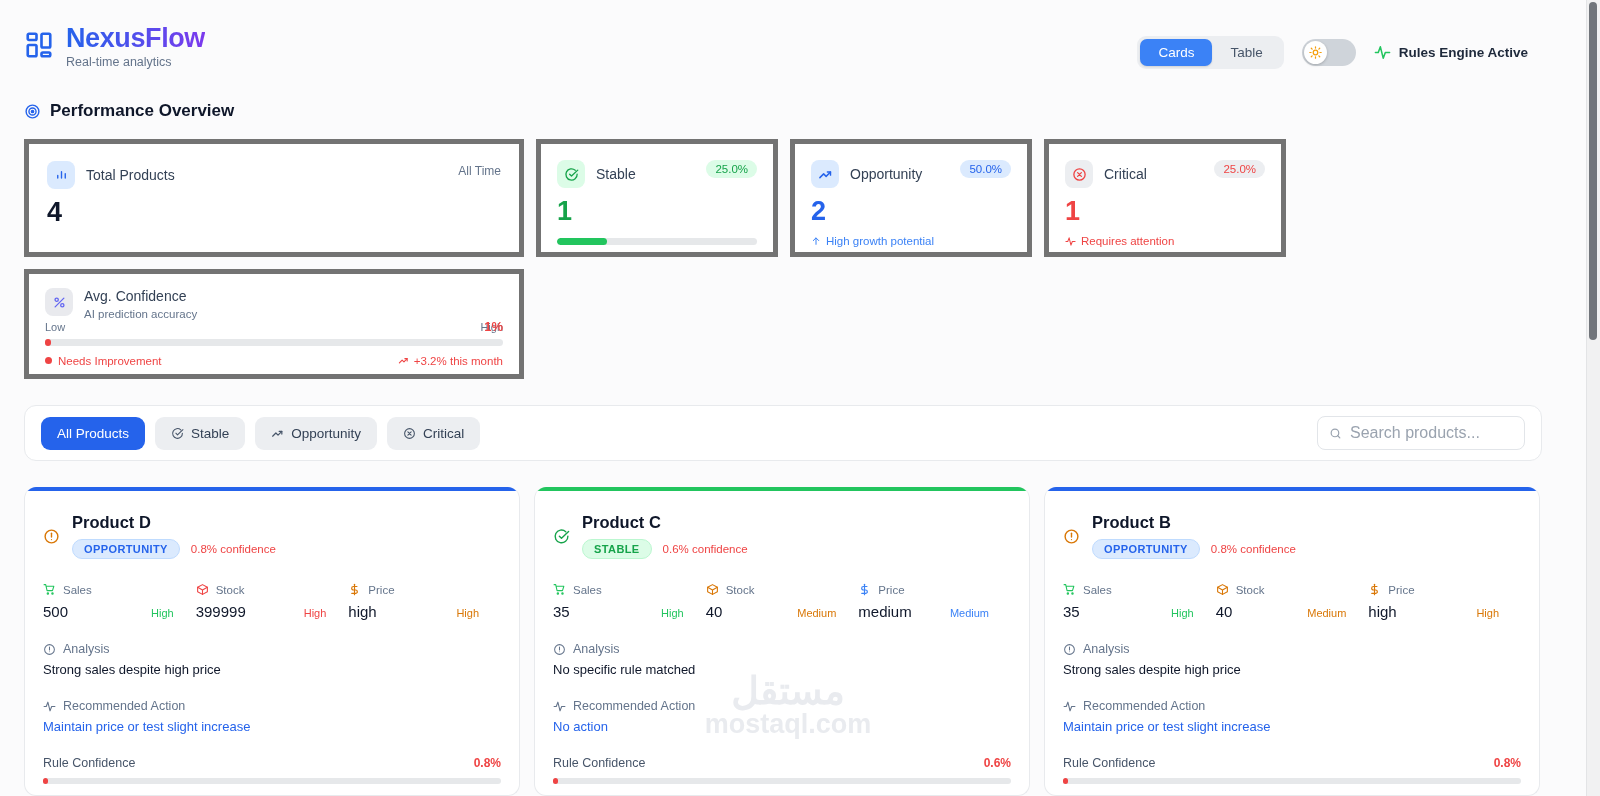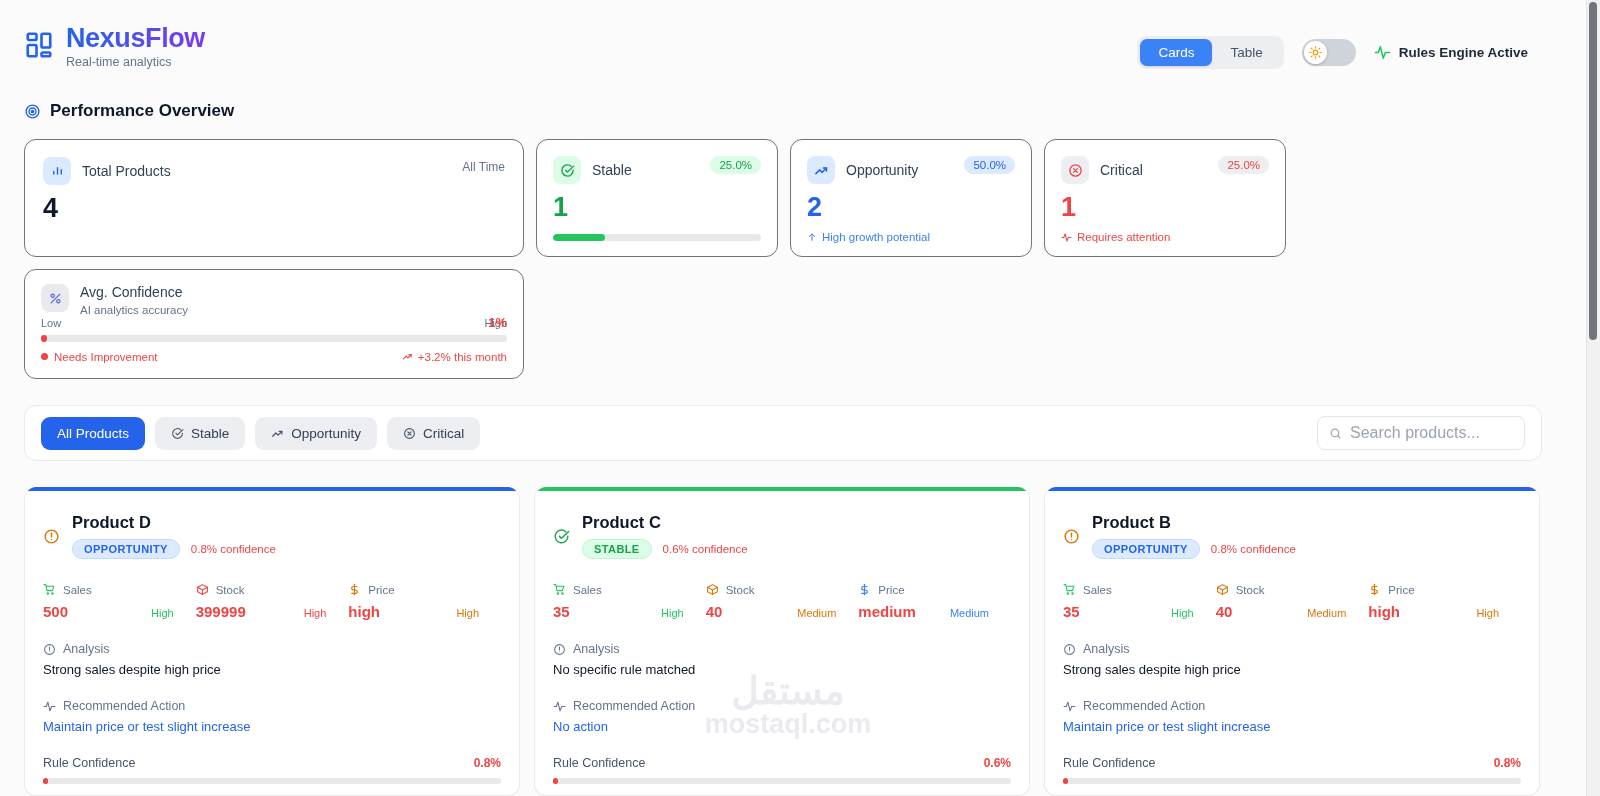--- a/index.html
+++ b/index.html
@@ -54,21 +54,21 @@
   .rules { display: flex; align-items: center; gap: 8px; font-size: 13.5px; font-weight: 600; color: #1e293b; }
 
   
   .section-title { position: absolute; left: 24px; top: 101px; display: flex; align-items: center; gap: 9px; }
   .section-title span { font-size: 17px; font-weight: 600; color: #0f172a; }
 
   
   .stats { position: absolute; left: 24px; top: 139px; width: 1262px; }
   .stat-row { display: flex; gap: 12px; }
   .card {
-    background: #fff; border: 1px solid #737373; border-radius: 12px;
+    background: #fff; border: 5px solid #737373; border-radius: 0;
   }
   .stat-big { width: 500px; height: 118px; padding: 17px 18px 0 18px; position: relative; }
   .stat-sm { width: 242px; height: 118px; padding: 16px 16px 0 16px; position: relative; }
   .stat-head { display: flex; align-items: center; gap: 11px; }
   .ico-box { width: 28px; height: 28px; border-radius: 8px; display: flex; align-items: center; justify-content: center; }
   .ico-box.blue { background: #dbeafe; }
   .ico-box.green { background: #dcfce7; }
   .ico-box.bluel { background: #dbeafe; }
   .ico-box.redl { background: #eceef1; }
   .ico-box.viol { background: #e9eaee; }
@@ -139,21 +139,21 @@
   .p-badges { display: flex; align-items: center; gap: 11px; margin-top: 7px; }
   .badge { font-size: 11px; font-weight: 600; letter-spacing: .4px; padding: 3px 11px; border-radius: 12px; }
   .badge.opportunity { background: #dbeafe; color: #2563eb; border: 1px solid #bfdbfe; }
   .badge.stable { background: #dcfce7; color: #16a34a; border: 1px solid #bbf7d0; }
   .p-conf { font-size: 11.5px; color: #ef4444; }
 
   .metrics { display: flex; margin-top: 24px; }
   .metric { flex: 1; }
   .m-top { display: flex; align-items: center; gap: 7px; font-size: 11.5px; color: #64748b; }
   .m-bot { display: flex; align-items: baseline; justify-content: space-between; margin-top: 7px; padding-right: 22px; }
-  .m-val { font-size: 15px; font-weight: 700; color: #ef4444; }
+  .m-val { font-size: 15px; font-weight: 400; color: #0f172a; }
   .m-tag { font-size: 11px; }
   .tag-green { color: #22c55e; }
   .tag-red { color: #ef4444; }
   .tag-amber { color: #d97706; }
   .tag-blue { color: #3b82f6; }
 
   .sect { margin-top: 22px; }
   .sect-head { display: flex; align-items: center; gap: 7px; font-size: 12.5px; color: #64748b; }
   .sect-body { font-size: 13px; color: #0f172a; margin-top: 6px; }
   .sect-body.link { color: #2563eb; }
@@ -311,21 +311,21 @@
       <div class="conf-head">
         <span class="ico-box viol">
           <svg width="15" height="15" viewBox="0 0 24 24" fill="none" stroke="#6366f1" stroke-width="2.1" stroke-linecap="round">
             <path d="M19 5L5 19"></path>
               <circle cx="7.5" cy="7.5" r="2.6"></circle>
               <circle cx="16.5" cy="16.5" r="2.6"></circle>
           </svg>
         </span>
         <div>
           <div class="conf-name">Avg. Confidence</div>
-          <div class="conf-sub">AI analytics accuracy</div>
+          <div class="conf-sub">AI prediction accuracy</div>
         </div>
       </div>
       <div class="conf-pct">1%</div>
       <div class="conf-scale">
         <span>Low</span>
         <span>High</span>
       </div>
       <div class="conf-track">
         <div class="conf-fill" style="width:1%"></div>
       </div>

